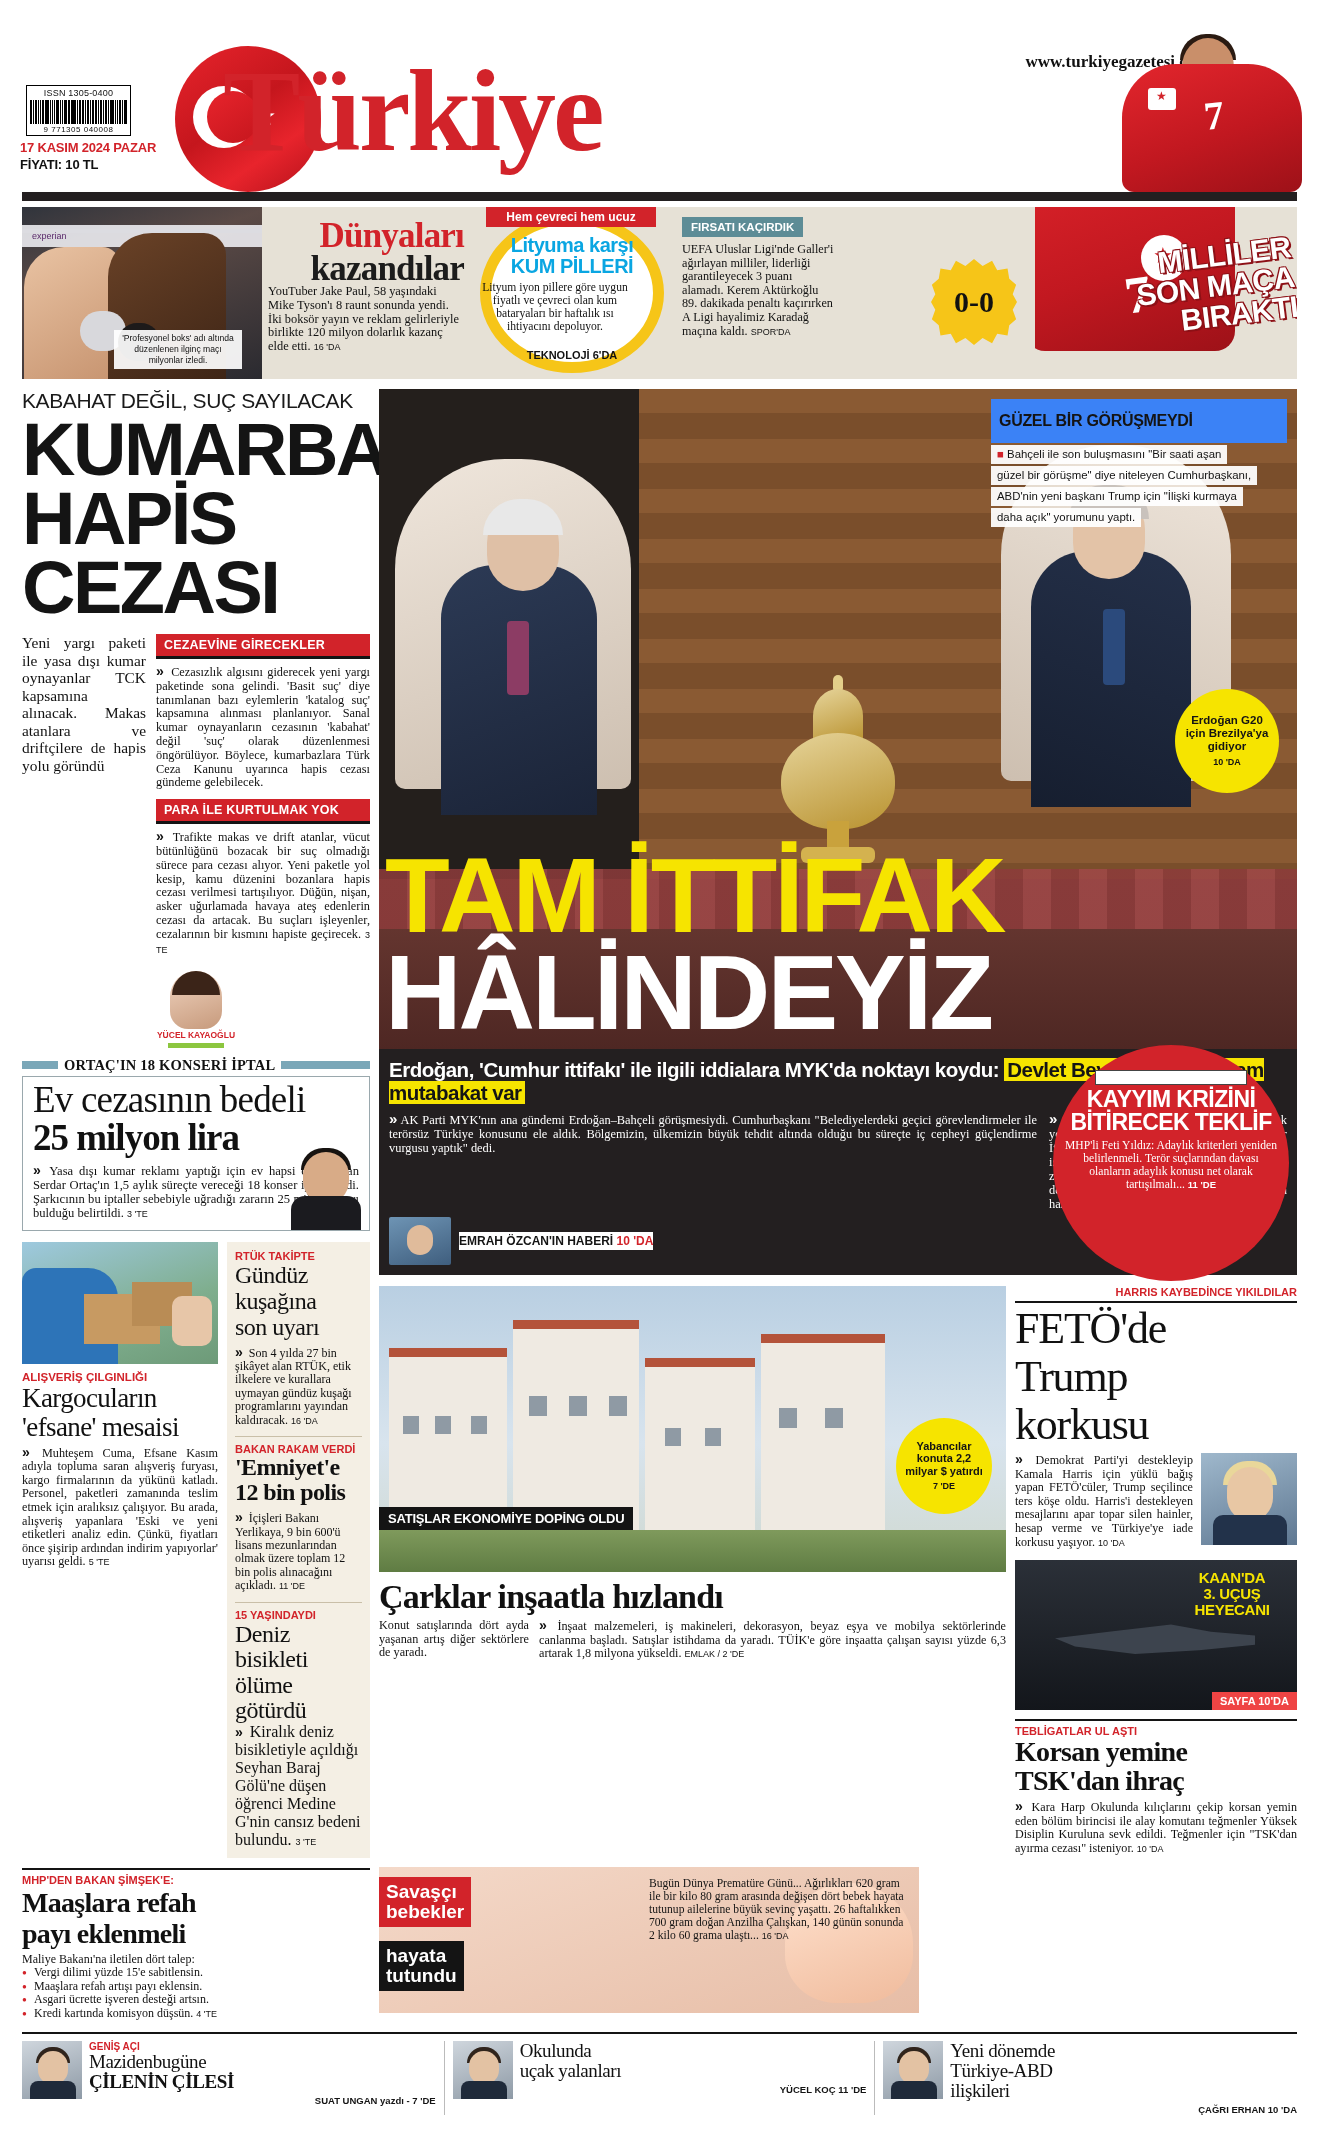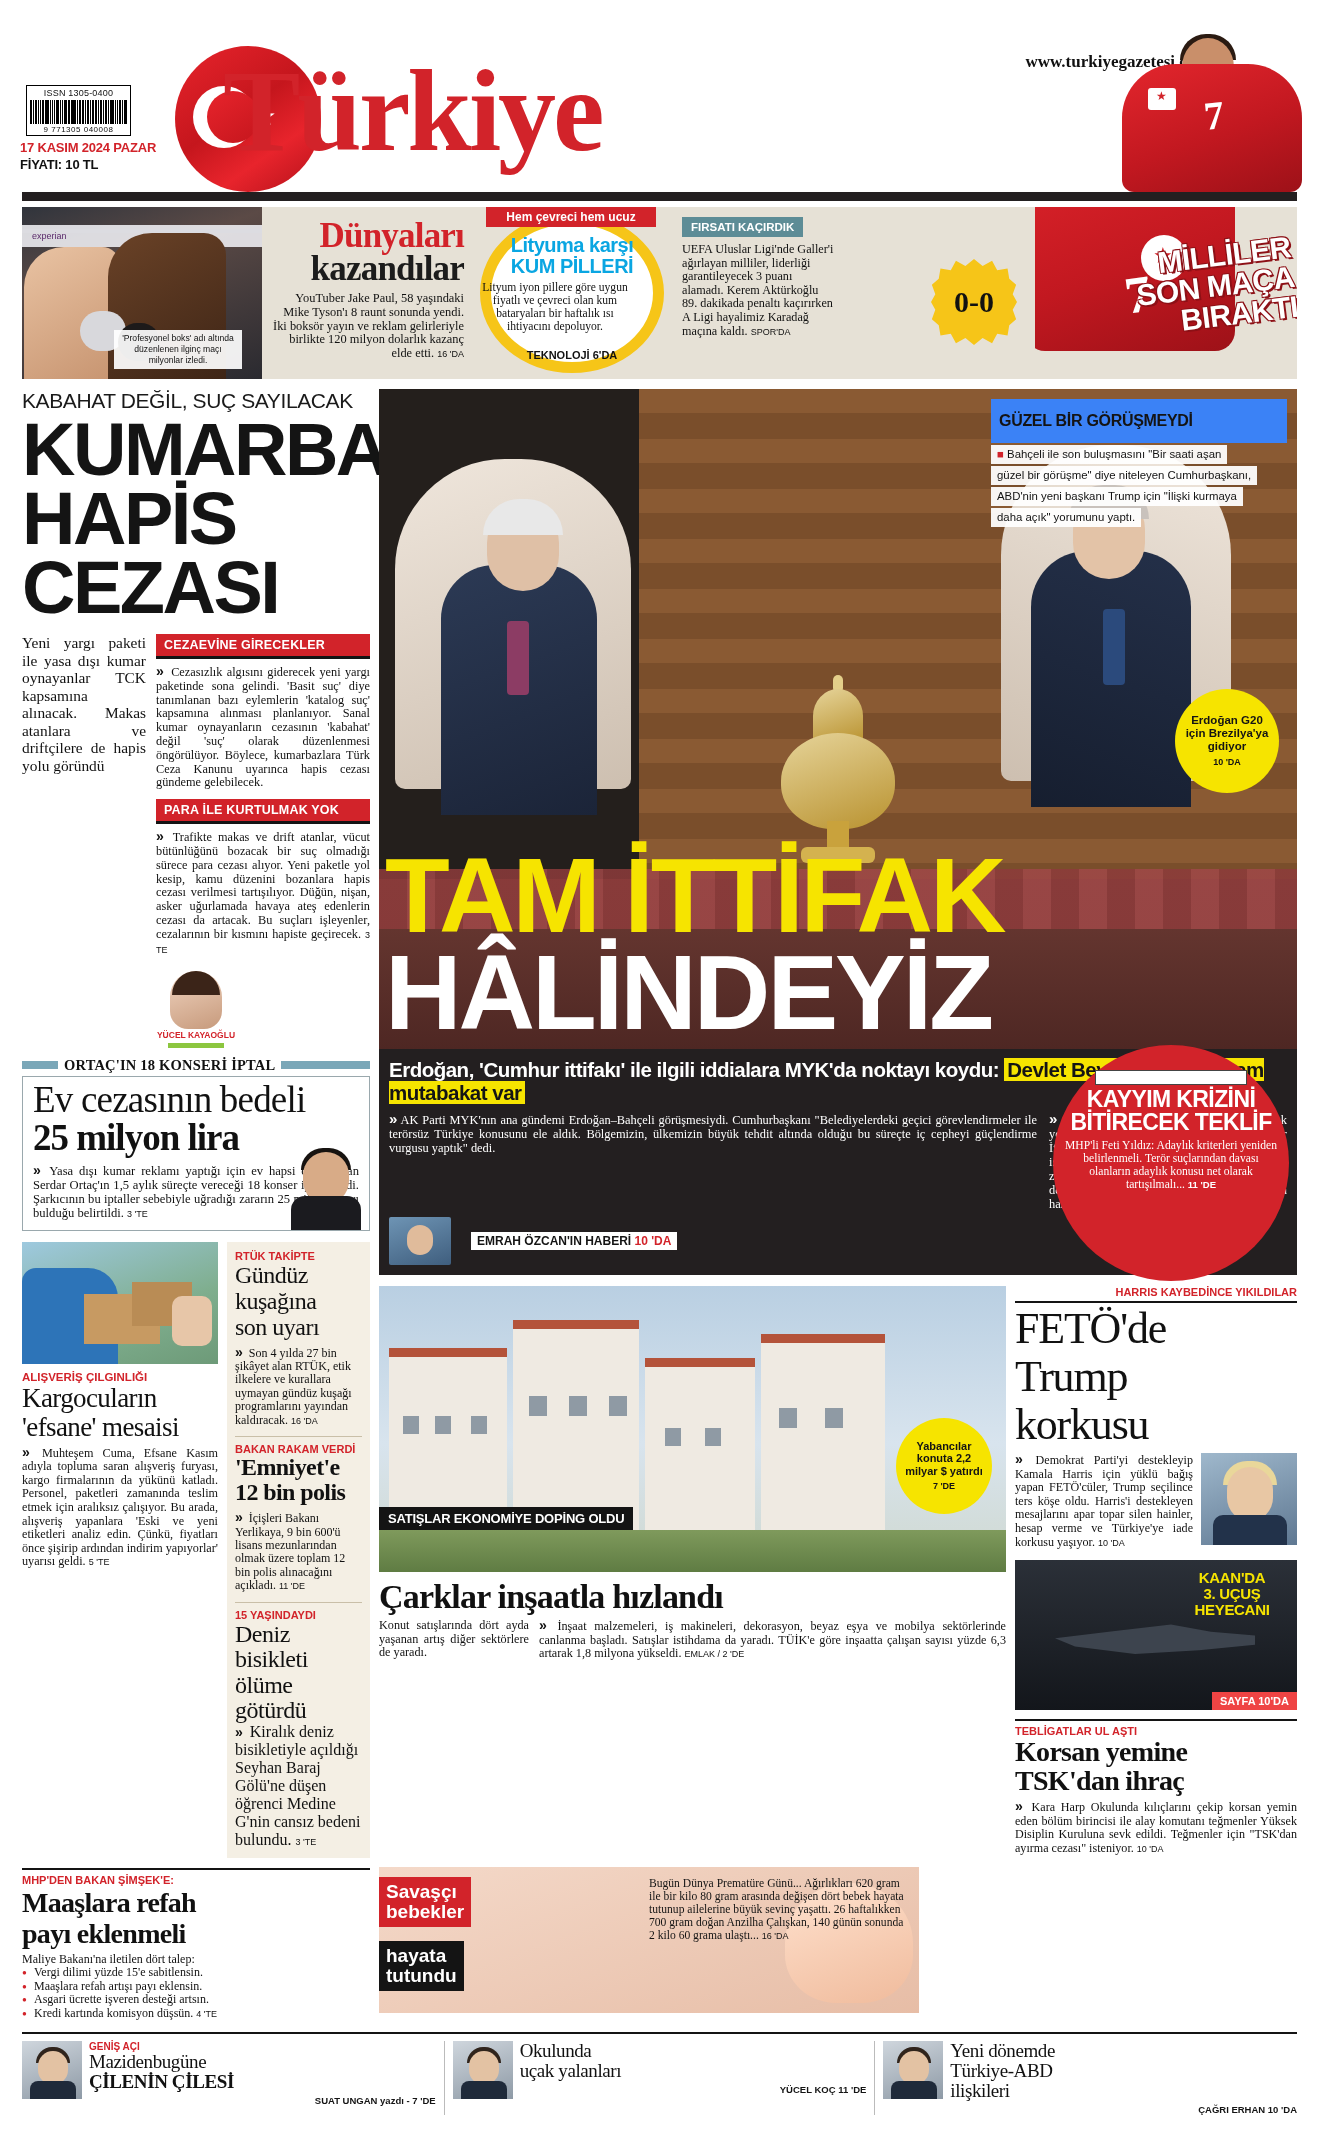--- a/index.html
+++ b/index.html
@@ -67,21 +67,21 @@
   .tz-photo .glove2 { position:absolute; left:96px; top:116px; width:42px; height:38px; border-radius:20px; background:#1d1a1a; }
   .tz-photo .logotape { position:absolute; left:0; right:0; top:18px; height:22px; background:rgba(240,240,245,.88); }
   .tz-photo .logotape span { font-family:"Liberation Sans",sans-serif; font-size:9px; color:#5b2a6b; margin-left:10px; line-height:22px; }
   .tz-cap { position:absolute; left:92px; bottom:10px; width:128px; background:rgba(255,255,255,.92);
      font-family:"Liberation Sans",sans-serif; font-size:8.6px; line-height:11px; text-align:center; padding:3px 4px; z-index:5; }
 
   .tz1 { width:210px; padding:12px 8px 6px 6px; display:flex; flex-direction:column; }
   .tz1 h2 { font-family:"Liberation Serif",serif; font-weight:bold; font-size:35px; line-height:33px;
      color:#d2232a; text-align:right; letter-spacing:-.8px; }
   .tz1 h2 .blk { color:#1c1c1c; display:block; }
-  .tz1 p { margin-top:7px; font-size:12.4px; line-height:13.8px; text-align:right; }
+  .tz1 p { margin-top:0; font-size:12.4px; line-height:13.8px; }
   .tz1 p .pg { font-family:"Liberation Sans",sans-serif; font-size:9px; }
 
   .tz2 { width:200px; position:relative; }
   .tz2 .disc { position:absolute; left:8px; top:6px; width:184px; height:160px; border-radius:50%;
      background:#fff; border:11px solid #f6c518; }
   .tz2 .kicker { position:absolute; left:14px; top:0; width:170px; background:#d2232a; color:#fff;
      font-family:"Liberation Sans",sans-serif; font-weight:bold; font-size:12px; text-align:center; padding:3px 0; z-index:3; }
   .tz2 .ttl { position:absolute; left:12px; top:28px; width:176px; text-align:center; z-index:3;
      font-family:"Liberation Sans",sans-serif; font-weight:bold; color:#0aa6e2; font-size:20px; line-height:21px; letter-spacing:-.5px; }
   .tz2 .bdy { position:absolute; left:5px; top:74px; width:156px; text-align:center; z-index:3;
@@ -234,21 +234,21 @@
      line-height:23px; letter-spacing:-.5px; }
   .hero-sub .s1 em { font-style:normal; background:#f6e400; color:#141414; padding:0 3px; }
   .hero-cols { display:flex; gap:12px; margin-top:8px; }
   .hero-cols .hc { flex:1; font-family:"Liberation Serif",serif; font-size:12.4px; line-height:14px;
      color:#fff; text-align:justify; }
   .hero-cols .hc .qm { font-family:"Liberation Sans",sans-serif; font-weight:bold; font-size:15px; }
   .hero-byline { margin-top:6px; display:flex; align-items:center; gap:8px; }
   .hero-byline .mini { width:62px; height:48px; background:linear-gradient(160deg,#6e94b4,#3f5e7e); position:relative; border-radius:2px; }
   .hero-byline .mini::after { content:""; position:absolute; left:18px; top:8px; width:26px; height:30px; border-radius:13px; background:#e0bb9b; }
   .hero-byline .nmb { background:#fff; color:#141414; font-family:"Liberation Sans",sans-serif;
-     font-weight:bold; font-size:12px; padding:2px 6px;margin-left:12px; }
+     font-weight:bold; font-size:12px; padding:2px 0; }
   .hero-byline .nmb .pg { color:#d2232a; }
 
   .kayyim { position:absolute; right:8px; bottom:-6px; width:236px; height:236px; border-radius:50%;
      background:#d2232a; z-index:7; text-align:center; padding:22px 12px 0; }
   .kayyim .cap { background:#fff; border:1px solid #444; font-family:"Liberation Serif",serif;
      font-size:10.5px; padding:1px 4px; display:inline-block; margin-bottom:3px; }
   .kayyim .h { font-family:"Liberation Sans",sans-serif; font-weight:bold; color:#fff;
      font-size:23px; line-height:23px; letter-spacing:-.6px; }
   .kayyim .b { font-family:"Liberation Serif",serif; color:#fff; font-size:11.6px; line-height:13px; margin-top:5px; }
   .kayyim .pg { font-family:"Liberation Sans",sans-serif; font-weight:bold; font-size:9.5px; color:#fff; }

